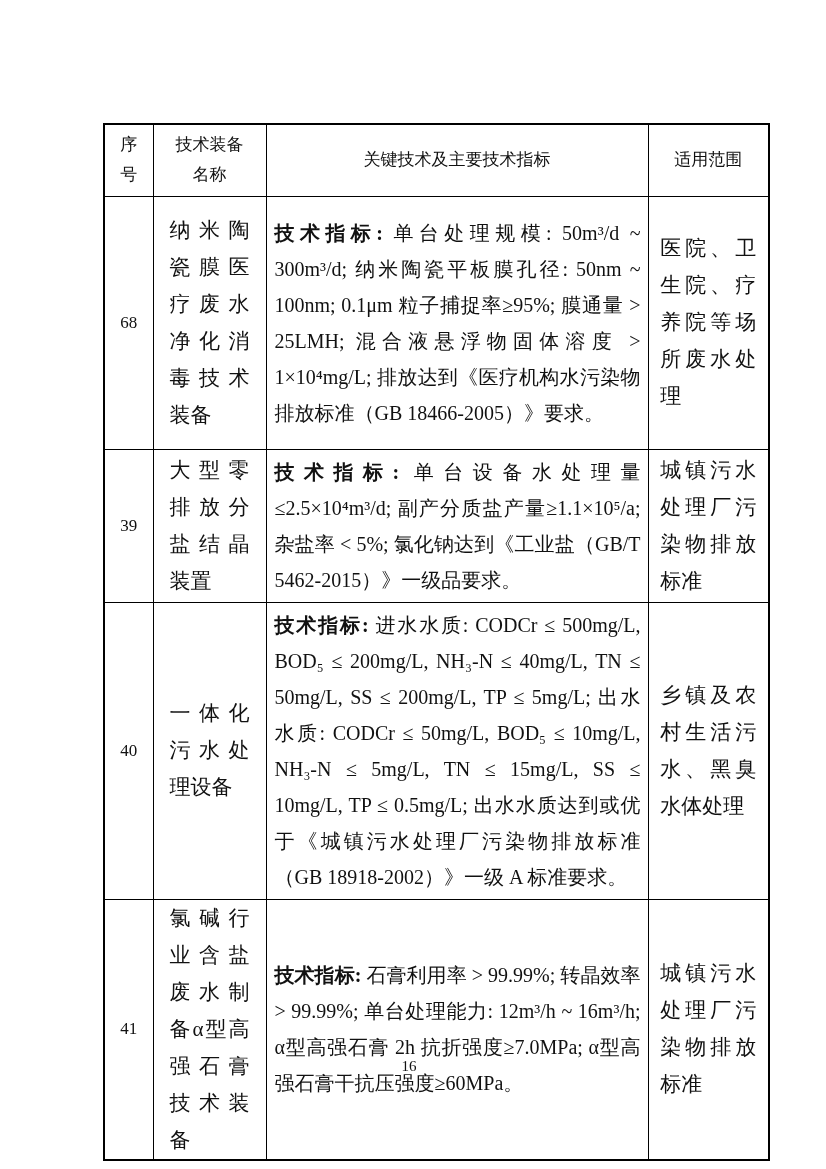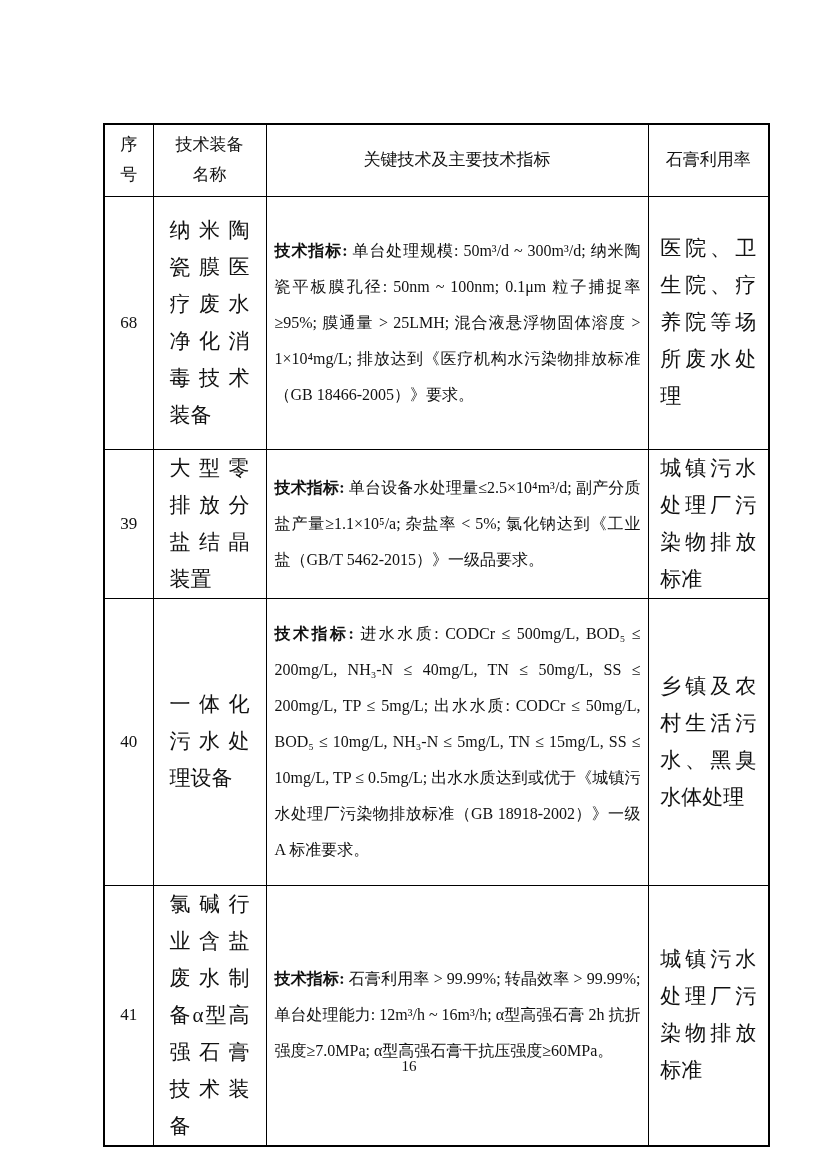--- a/index.html
+++ b/index.html
@@ -37,21 +37,21 @@
     text-align: center; white-space: pre-line;
   }
   .num-cell { text-align: center; font-size: 17px; }
   .name-cell, .scope-cell {
     font-size: 21px; line-height: 37px;
     text-align: justify; text-justify: inter-ideograph;
   }
   .name-cell > div { width: 80px; margin: 0 auto; }
   .scope-cell > div { width: 96px; margin: 0 auto; }
   .ind-cell {
-    font-size: 16px; line-height: 36px;
+    font-size: 20px; line-height: 36px;
     padding: 4px 7px 4px 8px;
     text-align: justify; text-justify: inter-ideograph; font-family: Liberation Serif, serif;
   }
   .ind-label { font-weight: bold; }
   .page-footer {
     position: absolute; top: 1058px; left: 0; right: 8px;
     text-align: center; font-size: 15px;
   }
 </style>
 </head>
@@ -64,21 +64,21 @@
       <col class="c3">
       <col class="c4">
     </colgroup>
   <tbody>
       <tr class="hdr">
     <td class="hd">序
 号</td>
     <td class="hd">技术装备
 名称</td>
     <td class="hd">关键技术及主要技术指标</td>
-    <td class="hd">石膏利用率</td>
+    <td class="hd">适用范围</td>
   </tr>
 
   <tr class="r38">
     <td class="num-cell">68</td>
     <td class="name-cell">
           <div>纳米陶瓷膜医疗废水净化消毒技术装备</div>
         </td>
     <td class="ind-cell"><b class="ind-label">技术指标:</b> <span>单台处理规模: 50m³/d ~ 300m³/d; 纳米陶瓷平板膜孔径: 50nm ~ 100nm; 0.1μm 粒子捕捉率≥95%; 膜通量 &gt; 25LMH; 混合液悬浮物固体溶度 &gt; 1×10⁴mg/L; 排放达到《医疗机构水污染物排放标准（GB 18466-2005）》要求。</span></td>
     <td class="scope-cell">
           <div>医院、卫生院、疗养院等场所废水处理</div>

